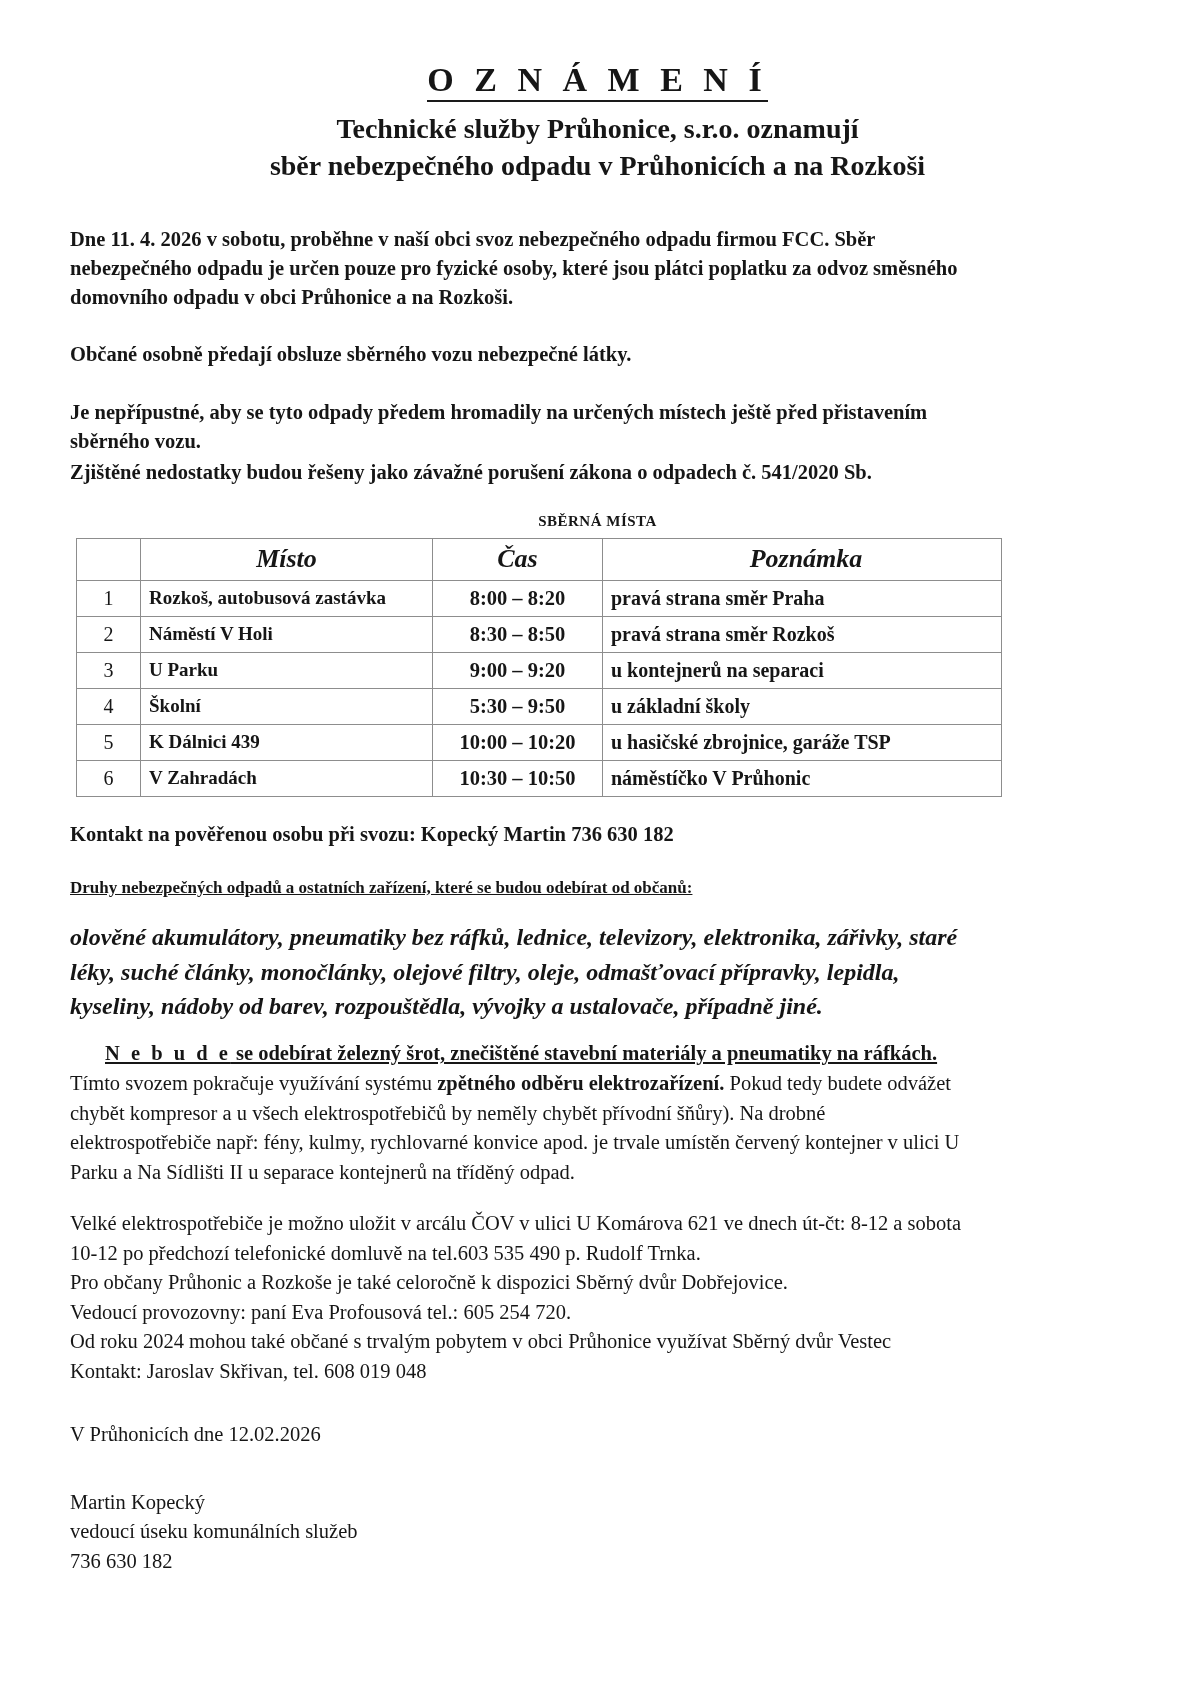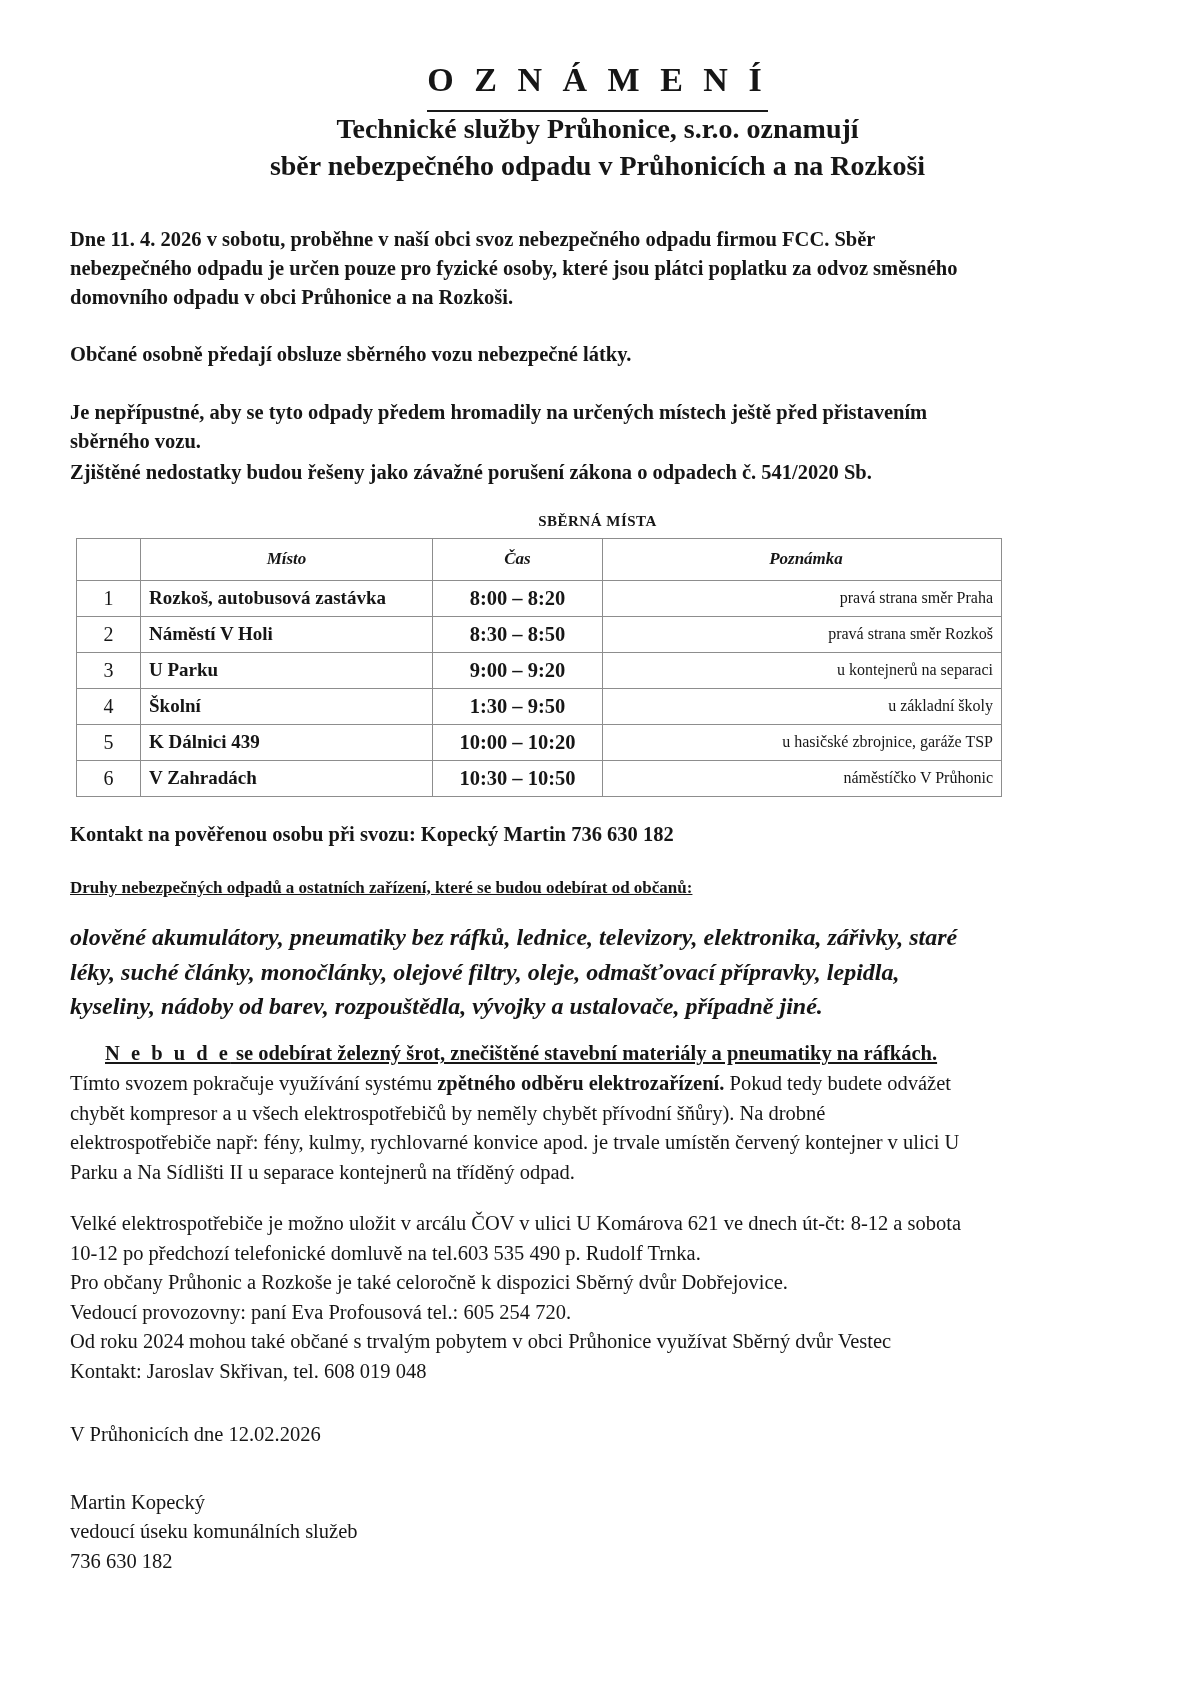--- a/index.html
+++ b/index.html
@@ -36,21 +36,21 @@
   .title-main {
     text-align: center;
     font-size: 34px;
     font-weight: bold;
     letter-spacing: 6px;
     margin: 0 0 4px 0;
     line-height: 1.15;
   }
   .title-main span.u {
     border-bottom: 2px solid #1a1a1a;
-    padding-bottom: 12px;
+    padding-bottom: 2px;
   }
   .title-sub1 {
     text-align: center;
     font-size: 28px;
     font-weight: bold;
     margin: 12px 0 2px 0;
     line-height: 1.25;
   }
   .title-sub2 {
     text-align: center;
@@ -91,25 +91,25 @@
   table.places th {
     border: 1px solid #8d8d8d;
     padding: 5px 8px;
     vertical-align: middle;
     height: 36px;
     box-sizing: border-box;
   }
   .col-num   { width: 64px;  text-align: center; font-size: 20px; font-weight: normal; }
   .col-place { width: 292px; text-align: left;   font-size: 19px; font-weight: bold; padding-left: 12px; }
   .col-time  { width: 170px; text-align: center; font-size: 20.5px; font-weight: bold; }
-  .col-note  { width: 399px; text-align: right;   font-size: 16px; font-weight: normal; padding-left: 10px; }
+  .col-note  { width: 399px; text-align: left;   font-size: 20px; font-weight: bold; padding-left: 10px; }
   table.places thead td {
     font-style: italic;
     font-weight: bold;
-    font-size: 17px;
+    font-size: 26px;
     text-align: center;
     height: 42px;
   }
   table.places thead td.col-place { text-align: center; padding-left: 8px; }
   table.places thead td.col-note  { text-align: center; padding-left: 16px; }
 
   
   .contact-line {
     font-size: 20.5px;
     font-weight: bold;
@@ -212,21 +212,21 @@
         </tr>
         <tr>
           <td class="col-num">3</td>
           <td class="col-place">U Parku</td>
           <td class="col-time">9:00 – 9:20</td>
           <td class="col-note">u kontejnerů na separaci</td>
         </tr>
         <tr>
           <td class="col-num">4</td>
           <td class="col-place">Školní</td>
-          <td class="col-time">1:30 – 9:50</td>
+          <td class="col-time">5:30 – 9:50</td>
           <td class="col-note">u základní školy</td>
         </tr>
         <tr>
           <td class="col-num">5</td>
           <td class="col-place">K Dálnici 439</td>
           <td class="col-time">10:00 – 10:20</td>
           <td class="col-note">u hasičské zbrojnice, garáže TSP</td>
         </tr>
         <tr>
           <td class="col-num">6</td>

